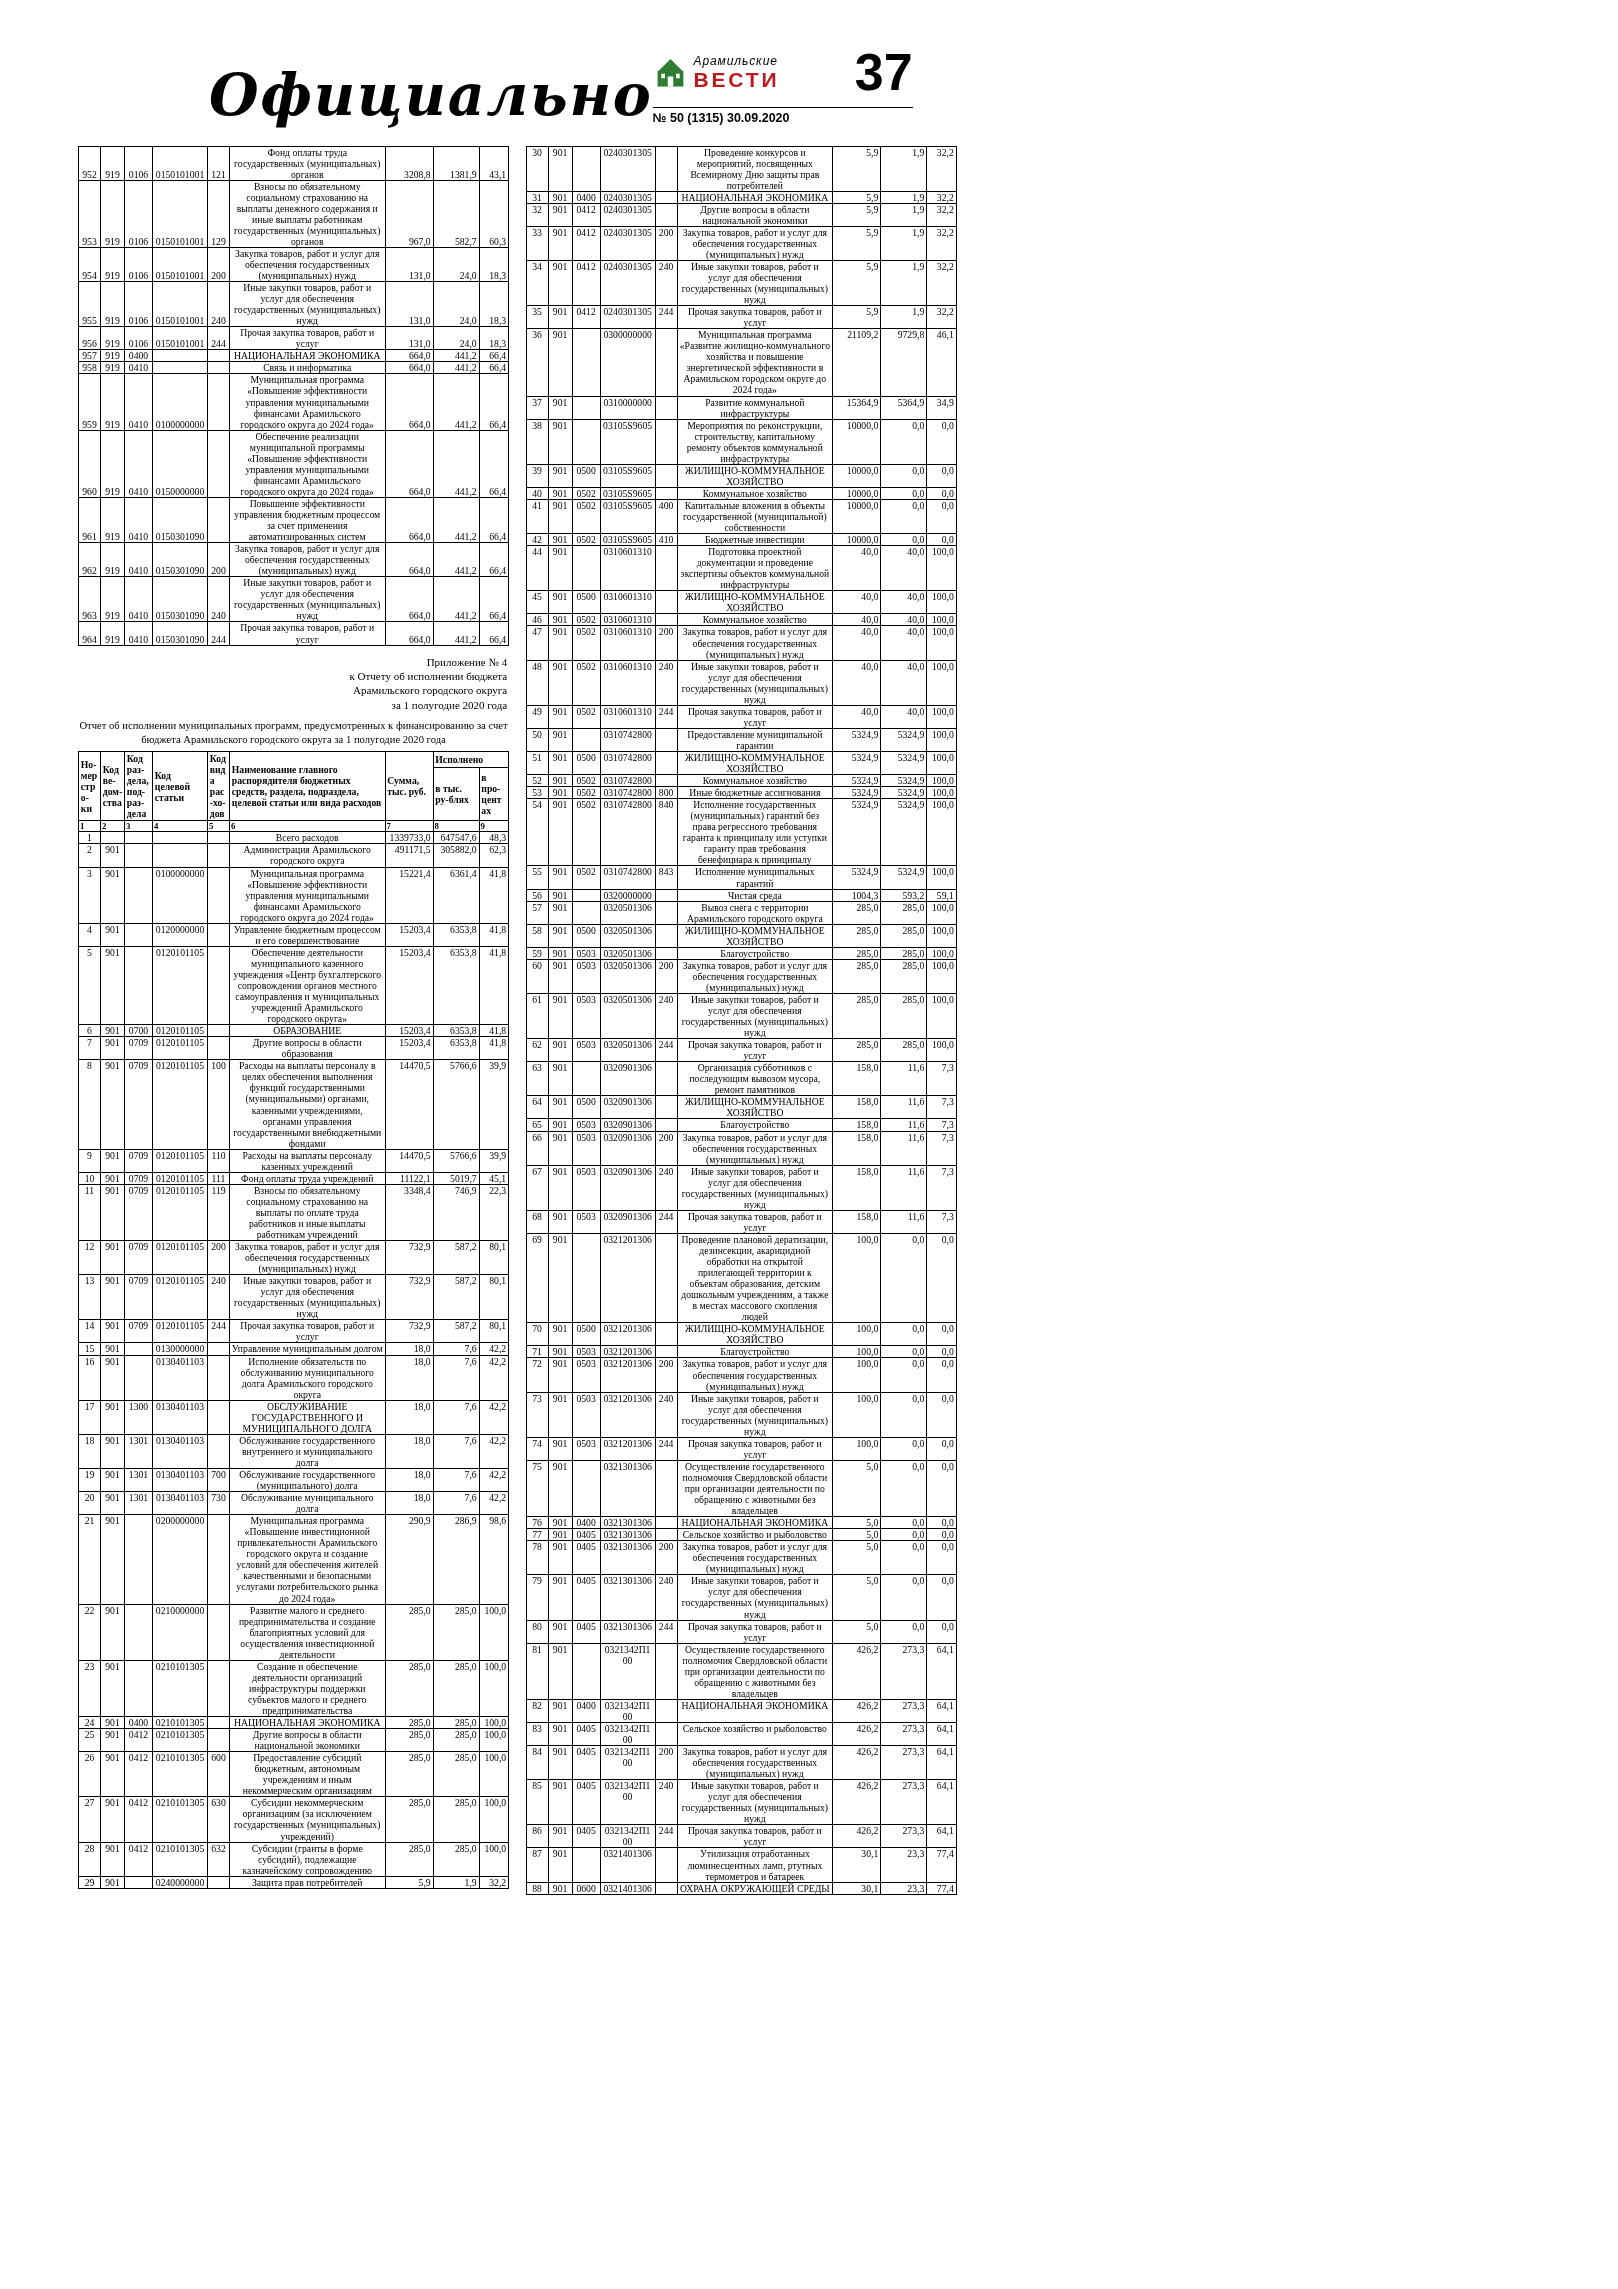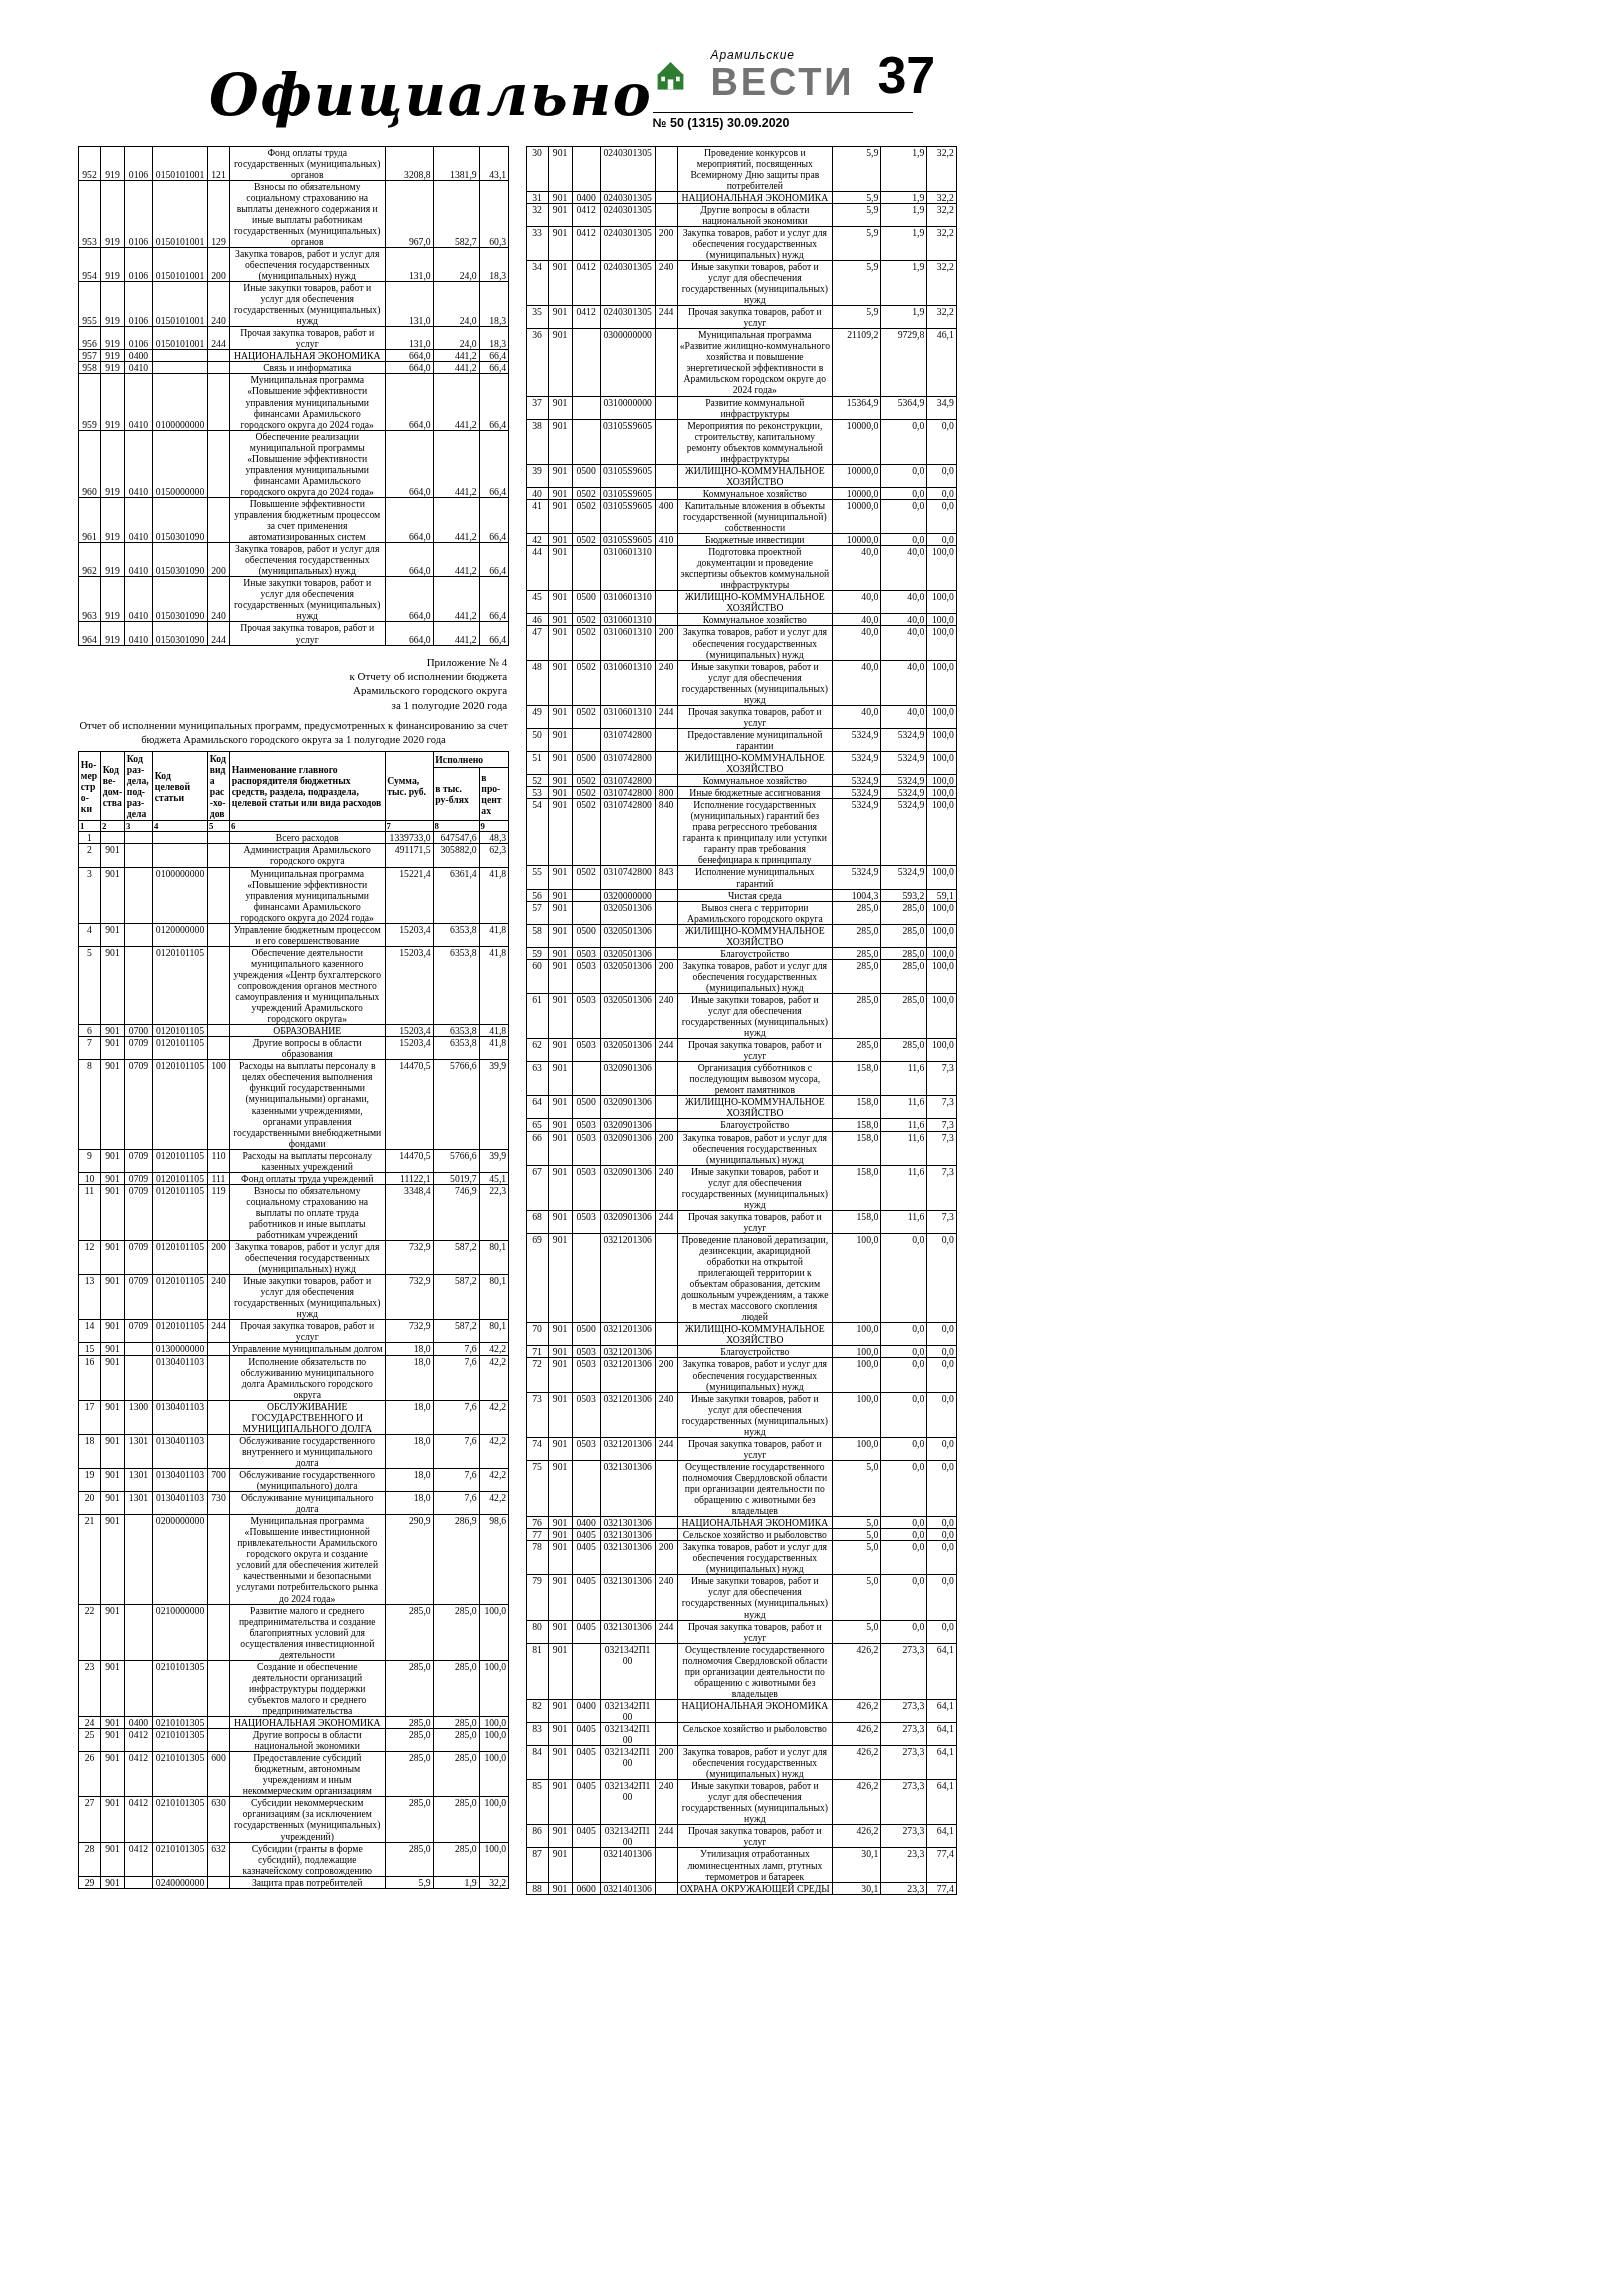--- a/index.html
+++ b/index.html
@@ -11,25 +11,25 @@
   }
   .content { position:absolute; left:78px; top:42px; width:702px; }
 
   
   .masthead { display:flex; justify-content:space-between; align-items:flex-start; min-height:98px; }
   .masthead-title {
     font-family:"DejaVu Serif", serif; font-style:italic; font-weight:bold;
     font-size:57px; letter-spacing:1.8px; margin-left:131px; margin-top:18.5px; white-space:nowrap;
   }
   .brand-block { width:260px; padding-top:7.4px; flex:0 0 260px; }
-  .brand-row { display:flex; align-items:center; gap:23px; }
+  .brand-row { display:flex; align-items:center; gap:6px; }
   .brand-logo svg { display:block; }
   .brand-names { display:flex; flex-direction:column; line-height:1; }
   .brand-top { font-family:"Liberation Sans", sans-serif; font-style:italic; font-size:12px; letter-spacing:0.9px; }
-  .brand-bottom { font-family:"Liberation Sans", sans-serif; font-weight:bold; font-size:38px; letter-spacing:2.8px; color:#737373; margin-top:1.8px; }
+  .brand-bottom { font-family:"Liberation Sans", sans-serif; font-weight:bold; font-size:21px; letter-spacing:2.8px; color:#b91c1c; margin-top:1.8px; }
   .page-num { font-family:"Liberation Sans", sans-serif; font-weight:bold; font-size:52px; line-height:0.9; margin-left:auto; }
   .issue-line {
     font-family:"Liberation Sans", sans-serif; font-weight:bold; font-size:12.5px;
     border-top:1.8px solid #000; margin-top:11px; padding-top:2.8px;
   }
 
   
   .columns { display:flex; gap:16.6px; margin-top:5.5px; align-items:flex-start; }
   .col { width:431px; flex:0 0 431px; }
 

